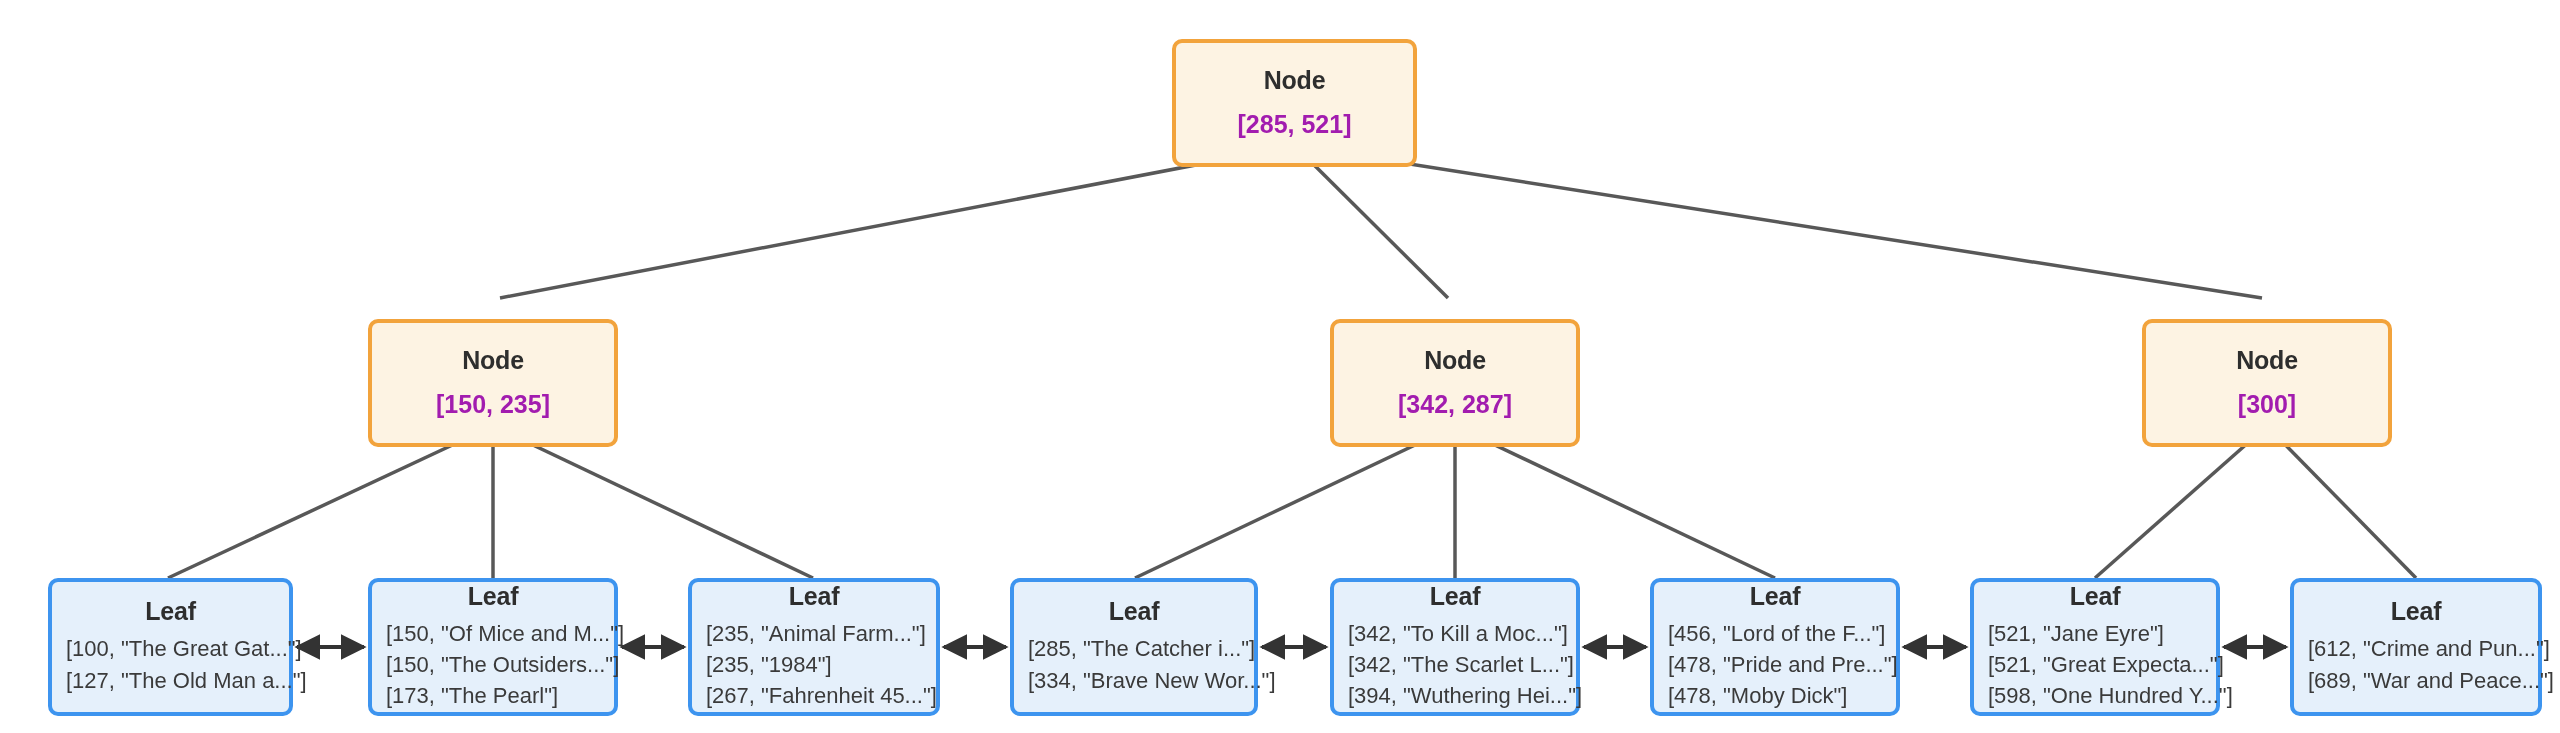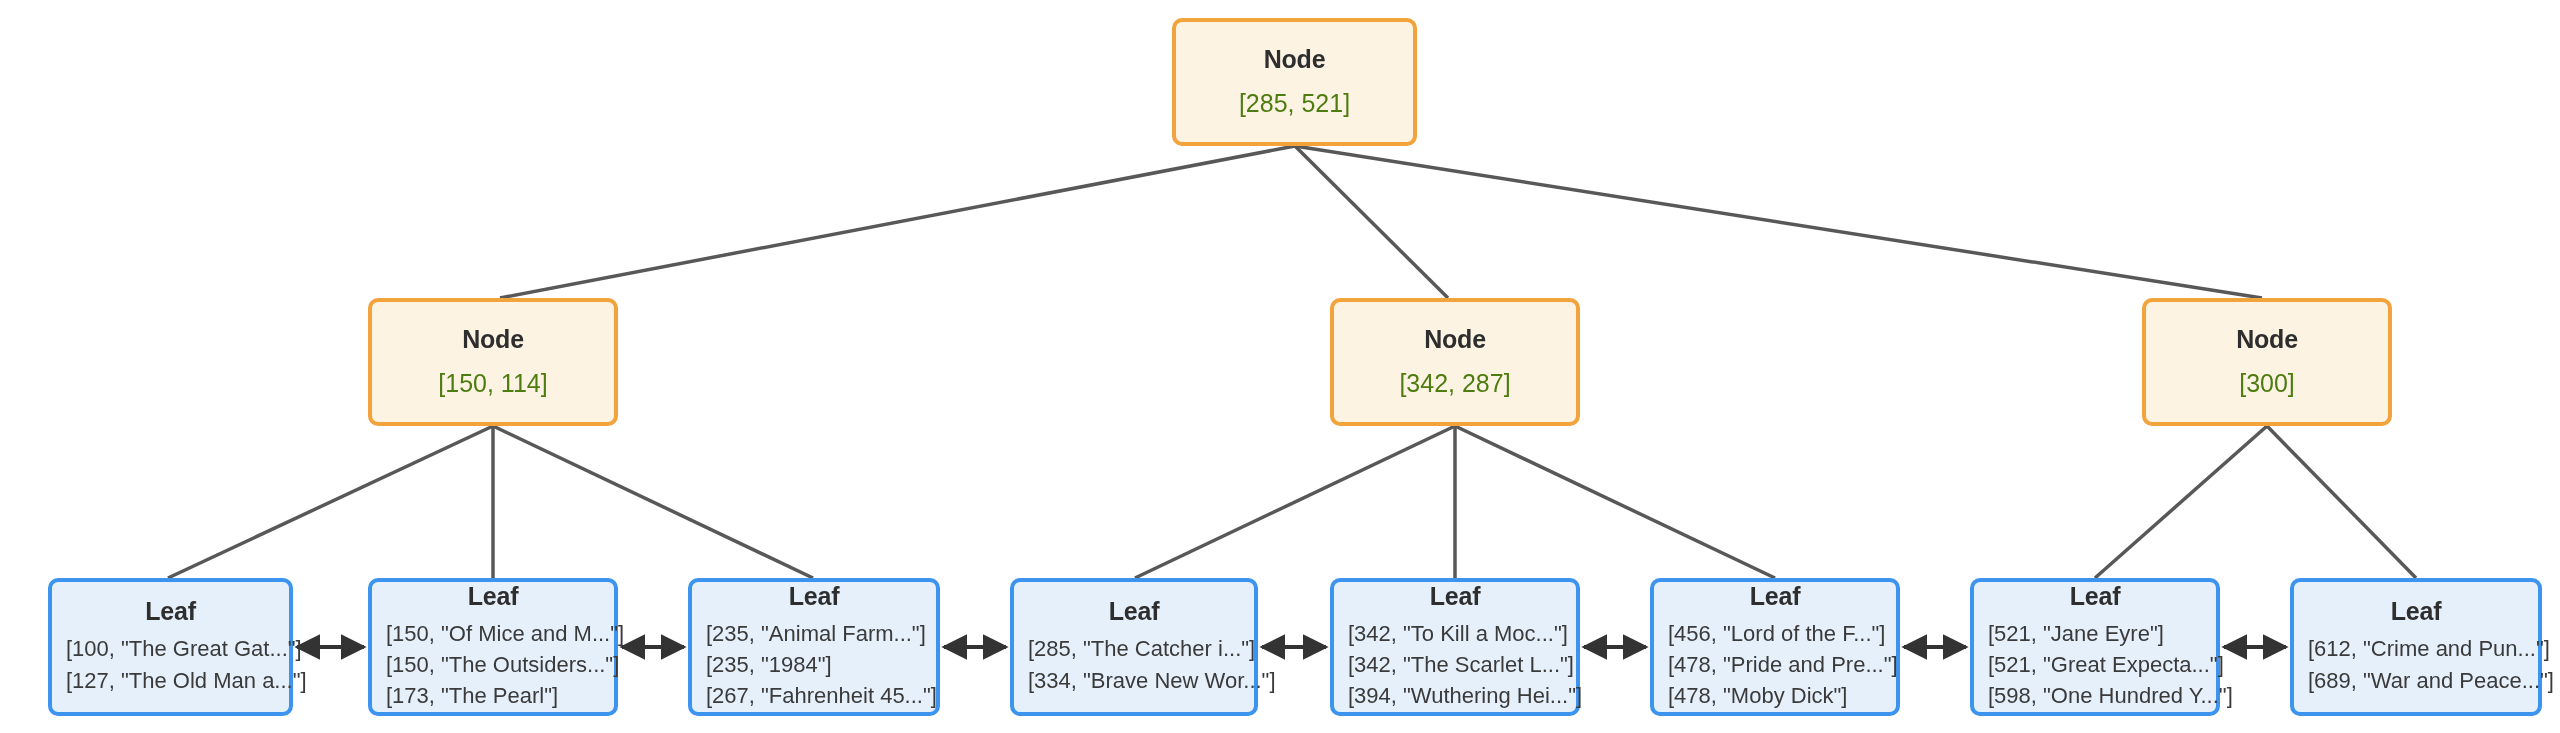--- a/index.html
+++ b/index.html
@@ -34,39 +34,40 @@
     display: flex;
     flex-direction: column;
     align-items: center;
     justify-content: center;
     text-align: center;
   }
   .internal-node {
     background: #fdf3e3;
     border: 4px solid #f2a33c;
     padding: 10px 14px;
+    margin-top: 21px;
   }
   .leaf-node {
     background: #e5f0fb;
     border: 4px solid #3d94ef;
     padding: 8px 14px 10px 14px;
     align-items: stretch;
   }
   .node-title {
     font-size: 25px;
     font-weight: bold;
     color: #2e2e2e;
     letter-spacing: -0.2px;
     line-height: 1.25;
     text-align: center;
   }
   .node-keys {
     font-size: 25px;
-    font-weight: normal;
-    color: #4d7c0f;
+    font-weight: bold;
+    color: #a21caf;
     line-height: 1.3;
     margin-top: 12px;
     text-align: center;
   }
   .leaf-entries {
     margin-top: 6px;
     display: flex;
     flex-direction: column;
     align-items: flex-start;
   }
@@ -116,21 +117,21 @@
       </g>
   </svg>
 
   <div class="tree-node internal-node" id="root-node" style="left: 1172px; top: 18px; width: 245px; height: 128px;">
     <div class="node-title">Node</div>
     <div class="node-keys">[285, 521]</div>
   </div>
 
   <div class="tree-node internal-node" id="internal-node-0" style="left: 368px; top: 298px; width: 250px; height: 128px;">
     <div class="node-title">Node</div>
-    <div class="node-keys">[150, 114]</div>
+    <div class="node-keys">[150, 235]</div>
   </div>
   <div class="tree-node internal-node" id="internal-node-1" style="left: 1330px; top: 298px; width: 250px; height: 128px;">
     <div class="node-title">Node</div>
     <div class="node-keys">[342, 287]</div>
   </div>
   <div class="tree-node internal-node" id="internal-node-2" style="left: 2142px; top: 298px; width: 250px; height: 128px;">
     <div class="node-title">Node</div>
     <div class="node-keys">[300]</div>
   </div>
 

